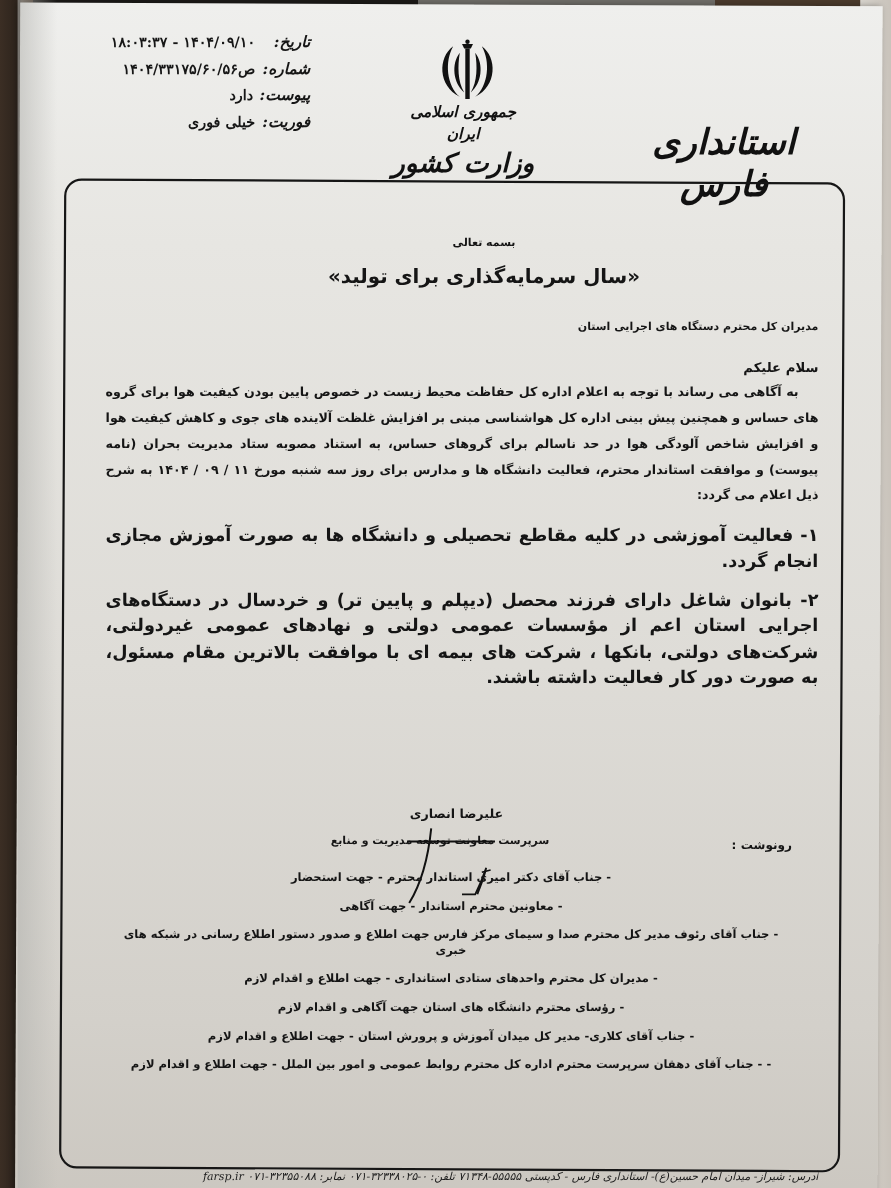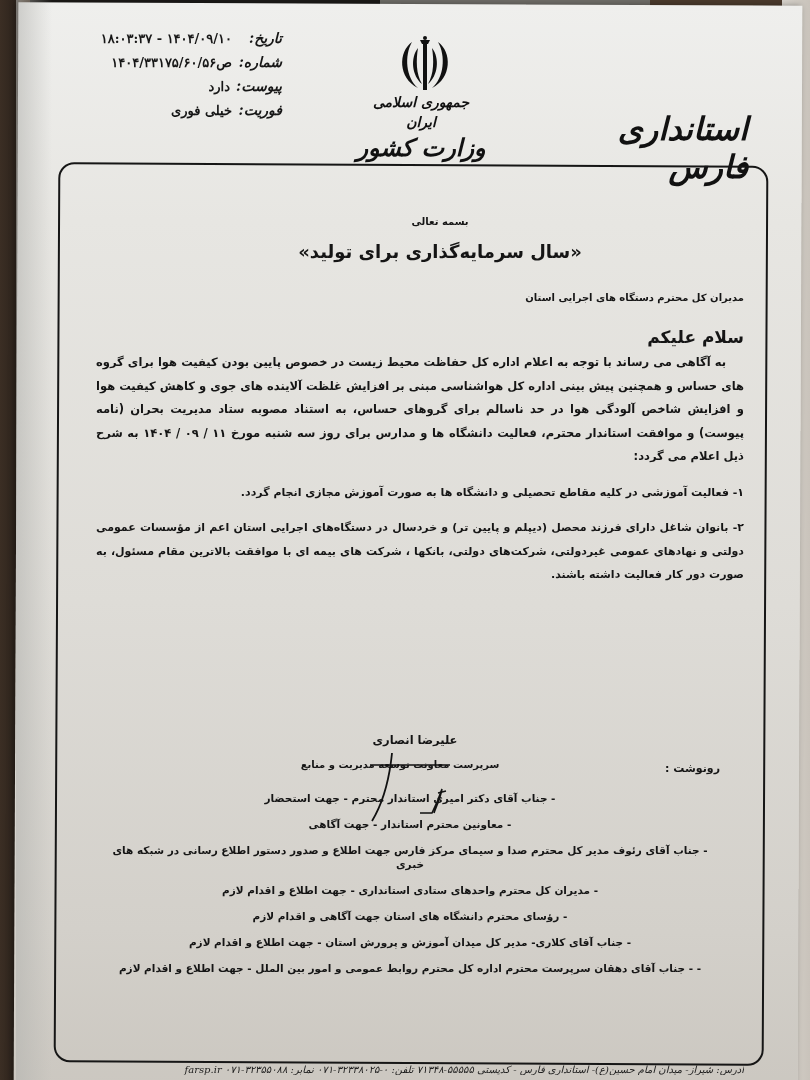--- a/index.html
+++ b/index.html
@@ -97,20 +97,21 @@
     .ministry-line2 {
       font-size: 24px;
       font-style: italic;
       font-weight: bold;
       line-height: 32px;
     }
     .org-name {
       position: absolute;
       left: 568px; top: 110px;
       width: 180px;
+      text-align: center;
       direction: rtl;
       font-family: "DejaVu Serif", serif;
       font-style: italic;
       font-weight: bold;
       font-size: 32px;
       color: #111;
     }
     
     .frame {
       position: absolute;
@@ -142,34 +143,34 @@
       font-weight: bold;
       margin-top: 14px;
       padding-left: 40px;
     }
     .recipient {
       font-size: 10px;
       font-weight: bold;
       margin-top: 30px;
     }
     .greeting {
-      font-size: 17px;
+      font-size: 12px;
       font-weight: bold;
       margin-top: 24px;
     }
     .para {
       font-size: 11.5px;
       font-weight: bold;
       line-height: 23.5px;
       text-align: justify;
       text-indent: 18px;
       margin-top: 4px;
     }
     .item {
-      font-size: 11px;
+      font-size: 16px;
       font-weight: bold;
       line-height: 23.5px;
       text-align: justify;
       margin-top: 12px;
     }
     .signature {
       position: absolute;
       left: 290px; top: 733px;
       width: 220px;
       direction: rtl;

